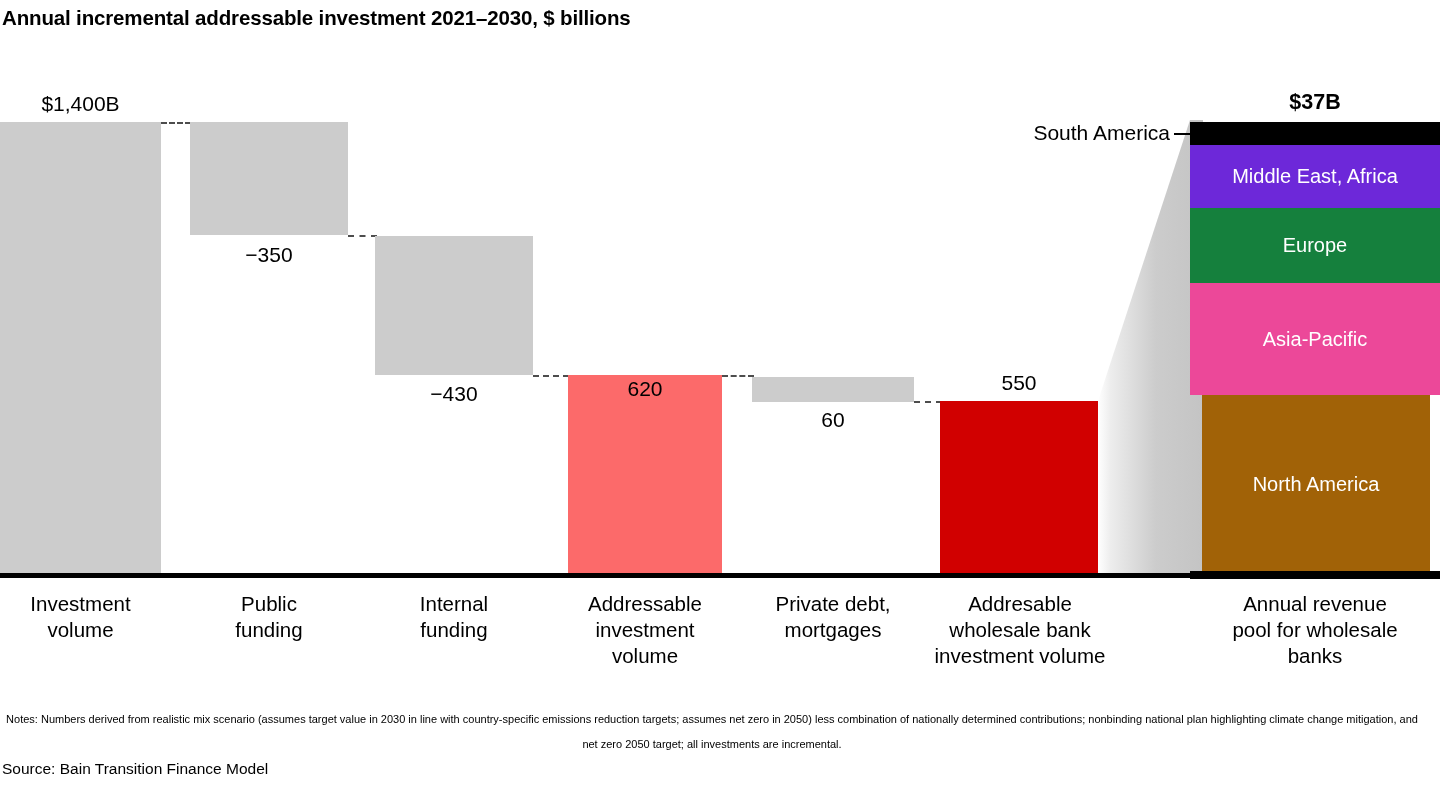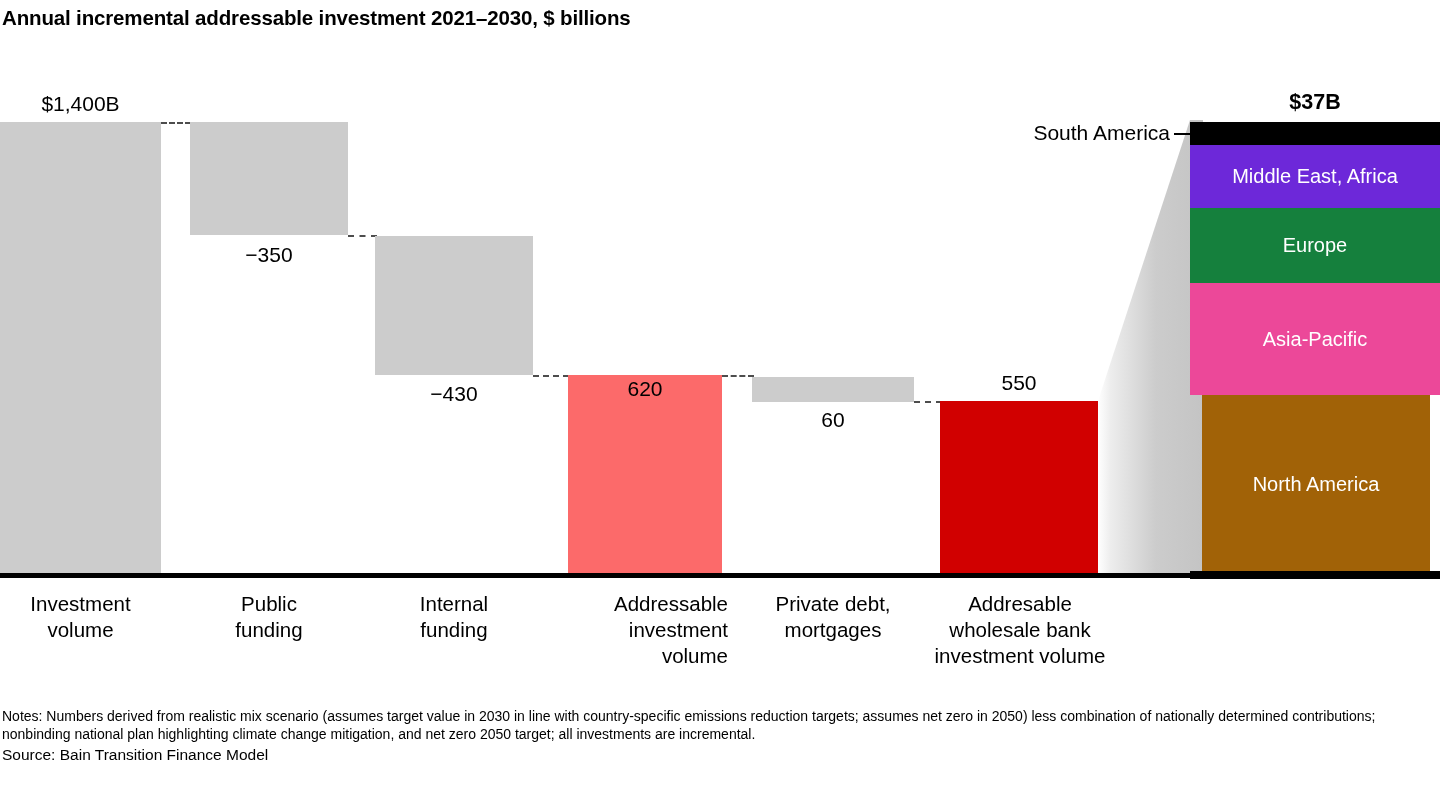--- a/index.html
+++ b/index.html
@@ -102,23 +102,23 @@
     white-space: pre-line;
   }
 
   
   .footer {
     position: absolute;
     left: 2px; top: 707px;
     width: 1420px;
   }
   .footer-notes {
-    font-size: 14px;
-    line-height: 18px;
-    text-align: left;
+    font-size: 11px;
+    line-height: 25px;
+    text-align: center;
   }
   .footer-source {
     font-size: 15.5px;
     line-height: 22.5px;
     margin-top: 1px;
   }
 </style>
 </head>
 <body>
 
@@ -200,30 +200,33 @@
 
   <div class="cat-label" style="left:0px; width:161px;">Investment
 volume</div>
 
   <div class="cat-label" style="left:190px; width:158px;">Public
 funding</div>
 
   <div class="cat-label" style="left:375px; width:158px;">Internal
 funding</div>
 
-  <div class="cat-label" style="left:562px; width:166px;text-align:right;">Addressable
+  <div class="cat-label" style="left:562px; width:166px;">Addressable
 investment
 volume</div>
 
   <div class="cat-label" style="left:930px; width:180px;">Addresable
 wholesale bank
 investment volume</div>
 
   <div class="cat-label" style="left:745px; width:176px;">Private debt,
 mortgages</div>
 
+  <div class="cat-label" style="left:1190px; width:250px;">Annual revenue
+pool for wholesale
+banks</div>
 
   <div class="footer">
     <div class="footer-notes">Notes: Numbers derived from realistic mix scenario (assumes target value in 2030 in line with country-specific emissions reduction targets; assumes net zero in 2050) less combination of nationally determined contributions; nonbinding national plan highlighting climate change mitigation, and net zero 2050 target; all investments are incremental.</div>
     <div class="footer-source">Source: Bain Transition Finance Model</div>
   </div>
 
 </div>
 
 </body></html>

